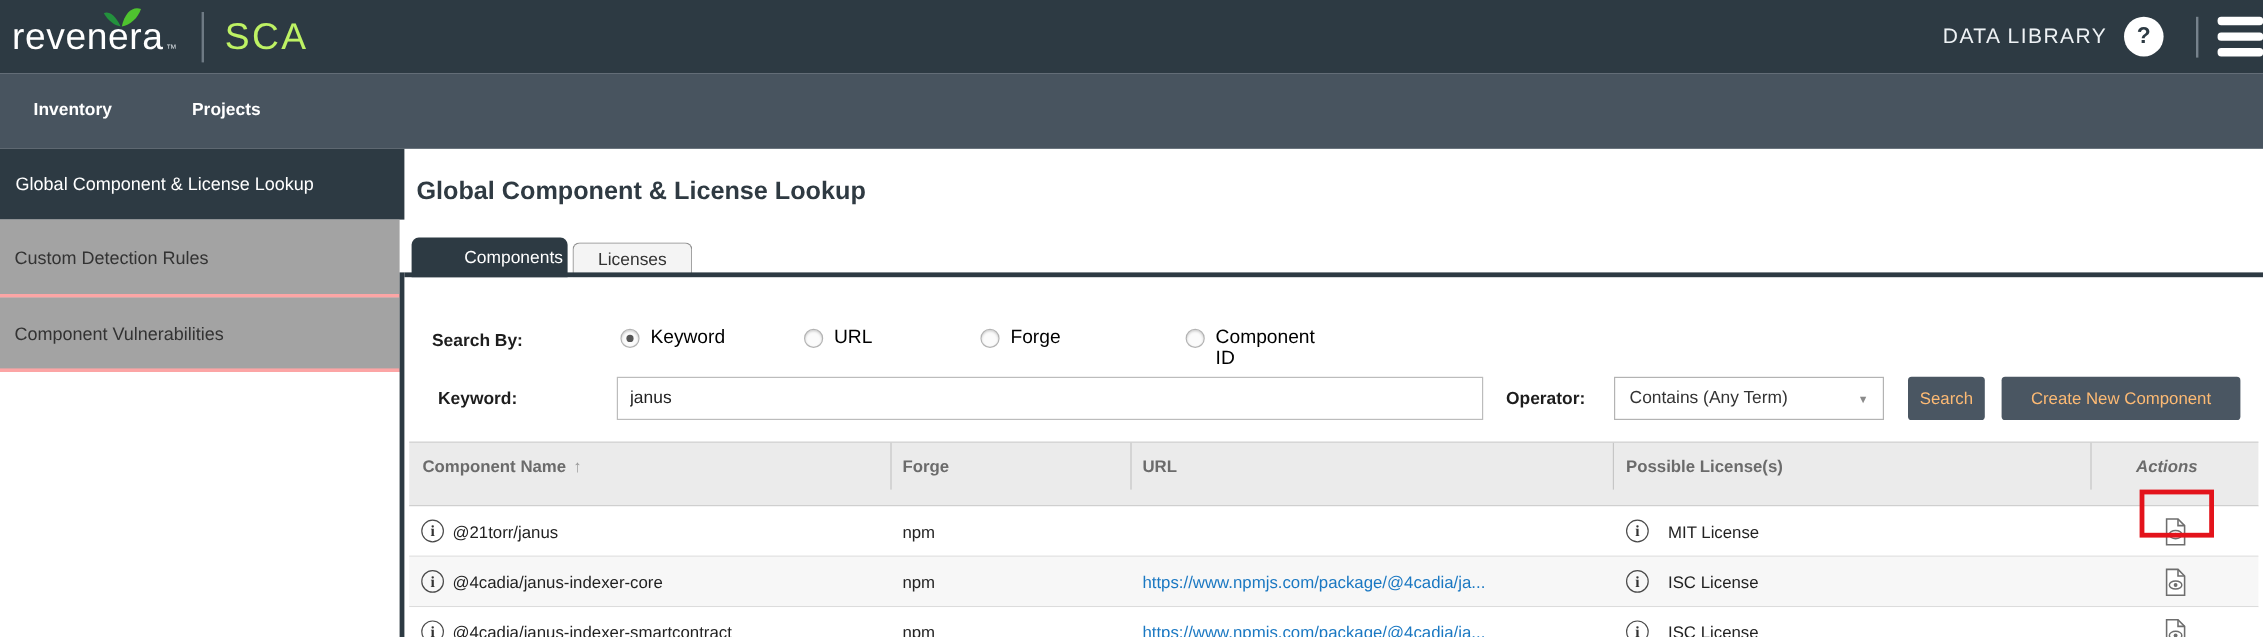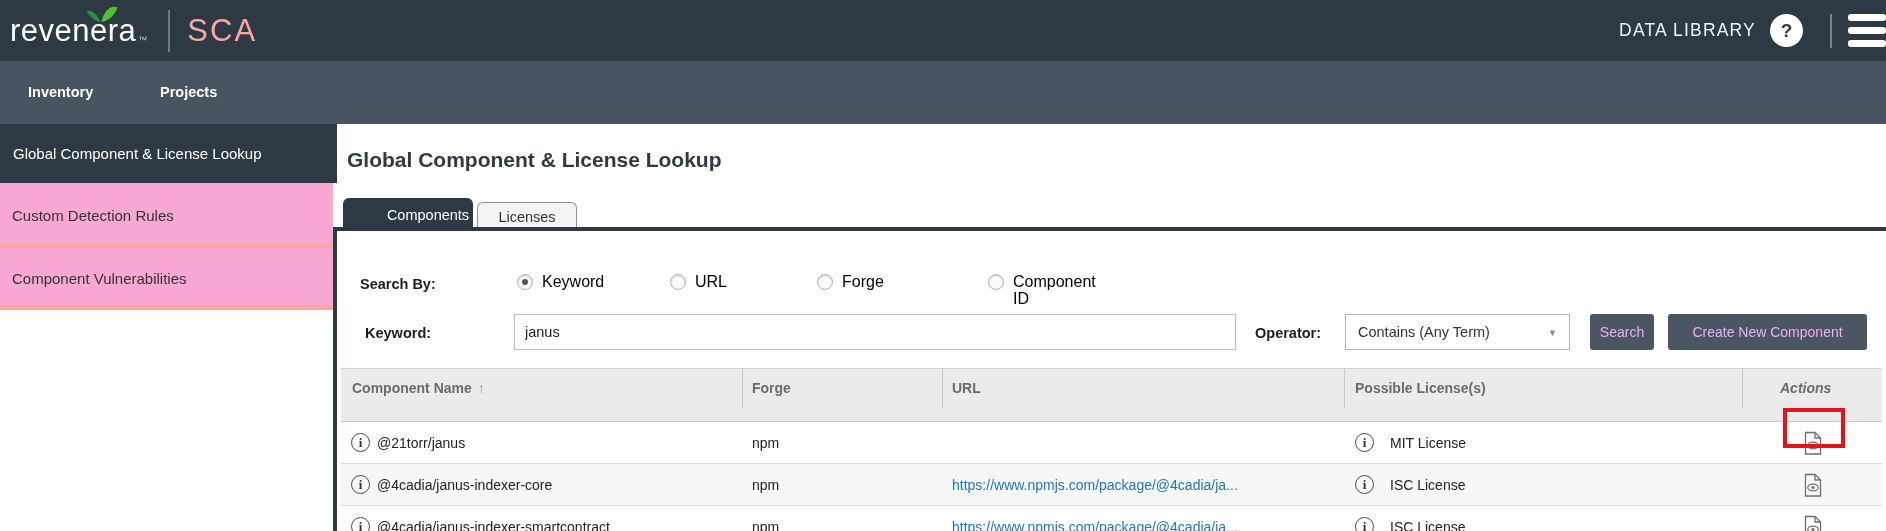--- a/index.html
+++ b/index.html
@@ -7,41 +7,41 @@
   body { font-family:"Liberation Sans", sans-serif; }
   #root { position:relative; width:1886px; height:531px; overflow:hidden; background:#fff; }
 
   
   .topbar { position:absolute; left:0; top:0; width:1886px; height:61px; background:#2d3a43; }
   .logo { position:absolute; left:10px; top:0; height:61px; display:flex; align-items:center; }
   .logo-brand { color:#fff; font-size:31px; letter-spacing:.5px; position:relative; }
   .logo-moth { position:absolute; left:76px; top:6px; }
   .logo-tm { color:#cdd4d9; font-size:9px; position:relative; top:9px; margin-left:2px; }
   .logo-divider { width:2px; height:42px; background:#6e7a84; margin:0 17px 0 21px; }
-  .logo-product { color:#fca5a5; font-size:31px; font-weight:400; letter-spacing:2px; }
+  .logo-product { color:#bef264; font-size:31px; font-weight:400; letter-spacing:2px; }
   .top-right { position:absolute; right:0; top:0; height:61px; display:flex; align-items:center; }
   .data-library { color:#eef2f5; font-size:17.5px; letter-spacing:1.2px; }
   .help-circle { width:33px; height:33px; border-radius:50%; background:#fff; color:#2d3a43;
                  font-size:19px; font-weight:bold; display:flex; align-items:center; justify-content:center;
                  margin-left:14px; cursor:pointer; }
   .top-divider { width:2px; height:34px; background:#76828c; margin-left:27px; }
   .burger { margin-left:16px; width:38px; cursor:pointer; }
   .burger .bar { width:38px; height:7px; background:#fff; border-radius:3px; margin-bottom:6px; }
   .burger .bar:last-child { margin-bottom:0; }
 
   
   .navbar { position:absolute; left:0; top:61px; width:1886px; height:63px; background:#48545f;padding-left:23px; }
   .nav-item { position:absolute; top:0; height:63px; line-height:63px; color:#fff; font-size:14.5px;
               font-weight:bold; cursor:pointer; }
   .nav-inventory { left:28px; }
   .nav-projects { left:160px; }
 
   
-  .side-item { position:absolute; left:0; width:333px; background:#f9a8d4; color:#333; font-size:15px;
-               border-bottom:5px solid #fca5a5; cursor:pointer; }
+  .side-item { position:absolute; left:0; width:333px; background:#a3a3a3; color:#333; font-size:15px;
+               border-bottom:3px solid #fca5a5; cursor:pointer; }
   .side-item .lbl { display:block; padding-left:12px; }
   .side-active { top:124px; width:337px; height:59px; background:#2d3a43; color:#fff; border-bottom:none; }
   .side-active .lbl { line-height:59px; padding-left:13px; }
   .side-item2 { top:183px; height:65px; } .side-item2 .lbl { line-height:65px; }
   .side-item3 { top:248px; height:62px; } .side-item3 .lbl { line-height:62px; }
   .main-left-border { position:absolute; left:333px; top:227px; width:4px; height:304px; background:#2d3a43; }
 
   
   .page-title { position:absolute; left:347px; top:148px; font-size:21px; font-weight:bold; color:#2f3a42; }
 
@@ -65,21 +65,21 @@
            border-radius:50%; background:#555; }
   .rlabel.wrap { display:inline-block; width:92px; line-height:17px; }
 
   .keyword-input { position:absolute; left:514px; top:314px; width:722px; height:36px;
            border:1px solid #bcbcbc; padding-left:10px; font-size:14.5px; color:#222;
            font-family:"Liberation Sans", sans-serif; }
   .select-box { position:absolute; left:1345px; top:314px; width:225px; height:36px; background:#fff;
            border:1px solid #b3b3b3; font-size:14.5px; color:#333; display:flex; align-items:center;
            padding-left:12px; cursor:pointer; }
   .select-caret { position:absolute; right:12px; top:13px; font-size:9px; color:#8a8a8a; }
-  .btn { position:absolute; top:314px; height:36px; background:#4a5662; color:#f0abfc; border:none;
+  .btn { position:absolute; top:314px; height:36px; background:#4a5662; color:#fdba74; border:none;
          border-radius:3px; font-size:14px; font-family:"Liberation Sans", sans-serif; cursor:pointer; }
   .btn-search { left:1590px; width:64px; }
   .btn-create { left:1668px; width:199px; }
 
   
   .table { position:absolute; left:341px; top:368px; width:1541px; }
   .thead { position:relative; height:54px; background:#ebebeb; border-top:1px solid #d2d2d2;
            border-bottom:1px solid #c9c9c9; }
   .th { position:absolute; top:0; height:39px; line-height:39px; font-size:14px; font-weight:bold; color:#6b6b6b; }
   .th-name { left:11px; } .th-forge { left:411px; } .th-url { left:611px; }

